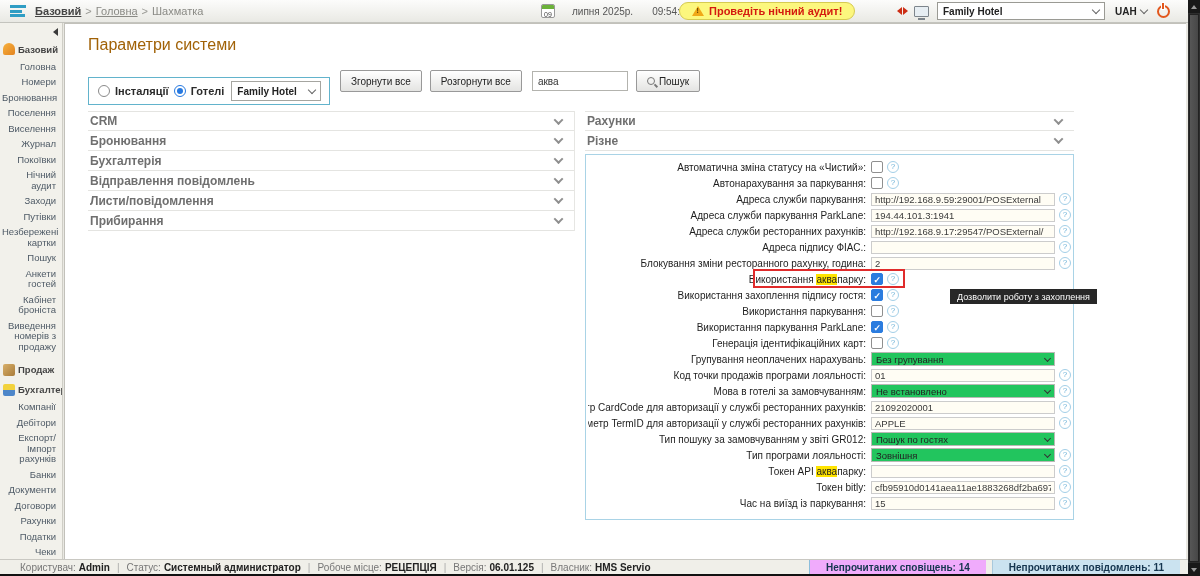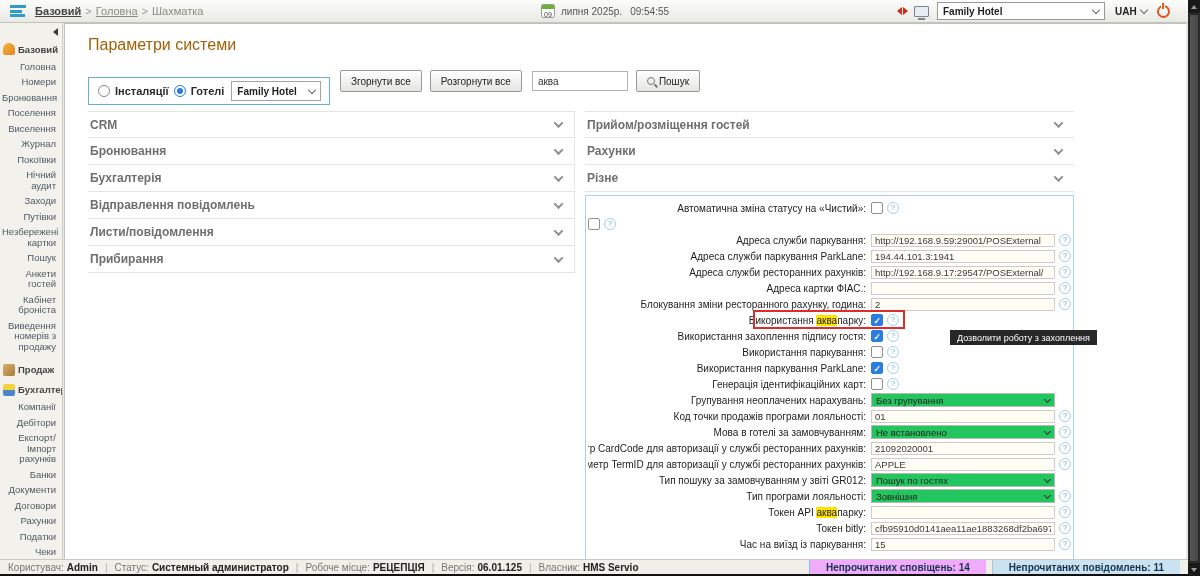--- a/index.html
+++ b/index.html
@@ -12,21 +12,21 @@
     display:flex; align-items:center; padding:0 6px; }
   .hamburger { width:16px; height:12px; display:flex; flex-direction:column; justify-content:space-between; margin:0 9px 0 4px; flex:none; }
   .hamburger i { display:block; height:3px; background:#2f9dc4; }
   .hamburger i:nth-child(2){ width:12px; } .hamburger i:nth-child(3){ width:15px; }
   .crumb { display:flex; align-items:center; gap:4px; font-size:11px; }
   .crumb .root { font-weight:bold; color:#444; text-decoration:underline; cursor:pointer; }
   .crumb .lnk { color:#8a8a85; text-decoration:underline; cursor:pointer; }
   .crumb .sep { color:#9a9a95; }
   .crumb .cur { color:#8a8a85; }
 
-  .dateblock { position:absolute; left:541px; top:4px; display:flex; align-items:center; gap:6px; }
+  .dateblock { position:absolute; left:541px; top:4px; display:flex; align-items:center; gap:17px; }
   .calendar { width:14px; height:14px; background:#fff; border:1px solid #999; border-radius:2px; position:relative; overflow:hidden; flex:none; cursor:pointer; }
   .calendar::before { content:""; position:absolute; top:0; left:0; right:0; height:4px; background:#6cb23a; }
   .calendar .dy { position:absolute; left:0; right:0; bottom:-1px; font-size:7px; text-align:center; color:#444; }
   .datetxt { color:#555; font-size:10px; }
   .timetxt { color:#555; font-size:10px; margin-left:2px; }
 
   .auditpill { position:absolute; left:679px; top:2px; height:18px; background:#fcf77e; border:1px solid #d6cb52; border-radius:9px;
     display:flex; align-items:center; gap:5px; padding:0 12px; cursor:pointer; }
   .warn-tri { width:0; height:0; border-left:6px solid transparent; border-right:6px solid transparent; border-bottom:10px solid #f0a818; position:relative; flex:none; }
   .warn-tri::after { content:"!"; position:absolute; left:-1.5px; top:1px; font-size:7px; font-weight:bold; color:#5a3c00; }
@@ -82,21 +82,21 @@
   .btn { height:22px; border:1px solid #999; border-radius:2px; background:linear-gradient(#fff,#e4e4e2); padding:0 10px; font-size:10px; color:#222;
     display:flex; align-items:center; gap:4px; margin-left:8px; cursor:pointer; white-space:nowrap; }
   .btn:first-of-type { margin-left:10px; }
   .searchinput { height:20px; width:96px; border:1px solid #b3b3ae; padding:0 5px; font-size:10px; margin-left:10px; background:#fff; font-family:inherit; color:#333; }
   .mag { width:8px; height:8px; border:1.5px solid #777; border-radius:50%; position:relative; flex:none; }
   .mag::after { content:""; position:absolute; width:1.5px; height:4px; background:#777; transform:rotate(-45deg); left:7px; top:6px; }
 
   .cols { display:flex; margin-top:16px; align-items:flex-start; }
   .col-left { width:487px; flex:none; border-right:1px solid #e6e6e3; }
   .col-right { width:489px; flex:none; margin-left:10px; }
-  .acc-h { height:27px; display:flex; align-items:center; justify-content:space-between; border-bottom:1px solid #e4e4e1; cursor:pointer; padding:0 12px 0 2px; }
+  .acc-h { height:20px; display:flex; align-items:center; justify-content:space-between; border-bottom:1px solid #e4e4e1; cursor:pointer; padding:0 12px 0 2px; }
   .acc-h .t { font-weight:bold; color:#6f6f6f; font-size:12px; }
   .chev { width:7px; height:7px; border-right:2px solid #8f8f8f; border-bottom:2px solid #8f8f8f; transform:rotate(45deg) translate(-1px,-1px); flex:none; }
   .col-left .acc-h:first-child, .col-right .acc-h:first-child { border-top:1px solid #e4e4e1; }
 
   
   .panel { border:1px solid #a9d3e6; margin-top:3px; padding:4px 2px 8px 2px; position:relative; background:#fff; }
   .prow { display:flex; align-items:center; height:16px; position:relative; }
   .lblz { flex:1; display:flex; justify-content:flex-end; align-items:center; white-space:nowrap; overflow:hidden; }
   .lbl { padding-right:5px; font-size:10px; color:#1d1d1d; }
   .lbl mark { background:#ffe400; color:#1d1d1d; }
@@ -143,20 +143,24 @@
   </span>
 
   <span class="dateblock">
     <span class="calendar">
         <span class="dy">09</span>
       </span>
     <span class="datetxt">липня 2025р.</span>
     <span class="timetxt">09:54:55</span>
   </span>
 
+  <span class="auditpill">
+    <span class="warn-tri"></span>
+    <span class="audittxt">Проведіть нічний аудит!</span>
+  </span>
 
   <span class="rightcluster">
     <span class="arrows">
         <i class="al"></i>
         <i class="ar"></i>
       </span>
     <span class="monitor"></span>
     <span class="hotel-select">
       <span class="v">Family Hotel</span>
       <span class="chev-sm"></span>
@@ -260,43 +264,42 @@
           <span class="t">Листи/повідомлення</span>
           <span class="chev"></span>
         </div>
         <div class="acc-h">
           <span class="t">Прибирання</span>
           <span class="chev"></span>
         </div>
       </div>
     <div class="col-right" id="right-acc">
         <div class="acc-h">
-          <span class="t">Прийом/розміщення гостей</span>
-          <span class="chev"></span>
-        </div>
-        <div class="acc-h">
           <span class="t">Рахунки</span>
           <span class="chev"></span>
         </div>
         <div class="acc-h">
           <span class="t">Різне</span>
           <span class="chev"></span>
         </div>
         <div class="panel">
           <div class="prow">
             <div class="lblz">
               <span class="lbl">Автоматична зміна статусу на «Чистий»:</span>
             </div>
             <div class="ctrl">
               <span class="cb"></span>
               <span class="help">?</span>
             </div>
             <div class="helpslot"></div>
           </div>
           <div class="prow">
+            <div class="lblz">
+              <span class="lbl">Автонарахування за паркування:</span>
+            </div>
             <div class="ctrl">
               <span class="cb"></span>
               <span class="help">?</span>
             </div>
             <div class="helpslot"></div>
           </div>
           <div class="prow">
             <div class="lblz">
               <span class="lbl">Адреса служби паркування:</span>
             </div>
@@ -324,21 +327,21 @@
             </div>
             <div class="ctrl">
               <input class="inp" value="http://192.168.9.17:29547/POSExternal/" style="">
             </div>
             <div class="helpslot">
               <span class="help">?</span>
             </div>
           </div>
           <div class="prow">
             <div class="lblz">
-              <span class="lbl">Адреса картки ФІАС.:</span>
+              <span class="lbl">Адреса підпису ФІАС.:</span>
             </div>
             <div class="ctrl">
               <input class="inp" style="">
             </div>
             <div class="helpslot">
               <span class="help">?</span>
             </div>
           </div>
           <div class="prow">
             <div class="lblz">
@@ -520,21 +523,21 @@
             <div class="helpslot">
               <span class="help">?</span>
             </div>
           </div>
         </div>
       </div>
   </div>
 </div>
 
 <div class="statusbar">
-  <span id="st-items" style="display:flex;align-items:center;">
+  <span id="st-items" style="display:flex;align-items:center;margin-left:12px;">
       <span class="st-item">
         <span>Користувач:</span>
         <b>Admin</b>
       </span>
       <span class="st-sep">|</span>
       <span class="st-item">
         <span>Статус:</span>
         <b>Системный администратор</b>
       </span>
       <span class="st-sep">|</span>

